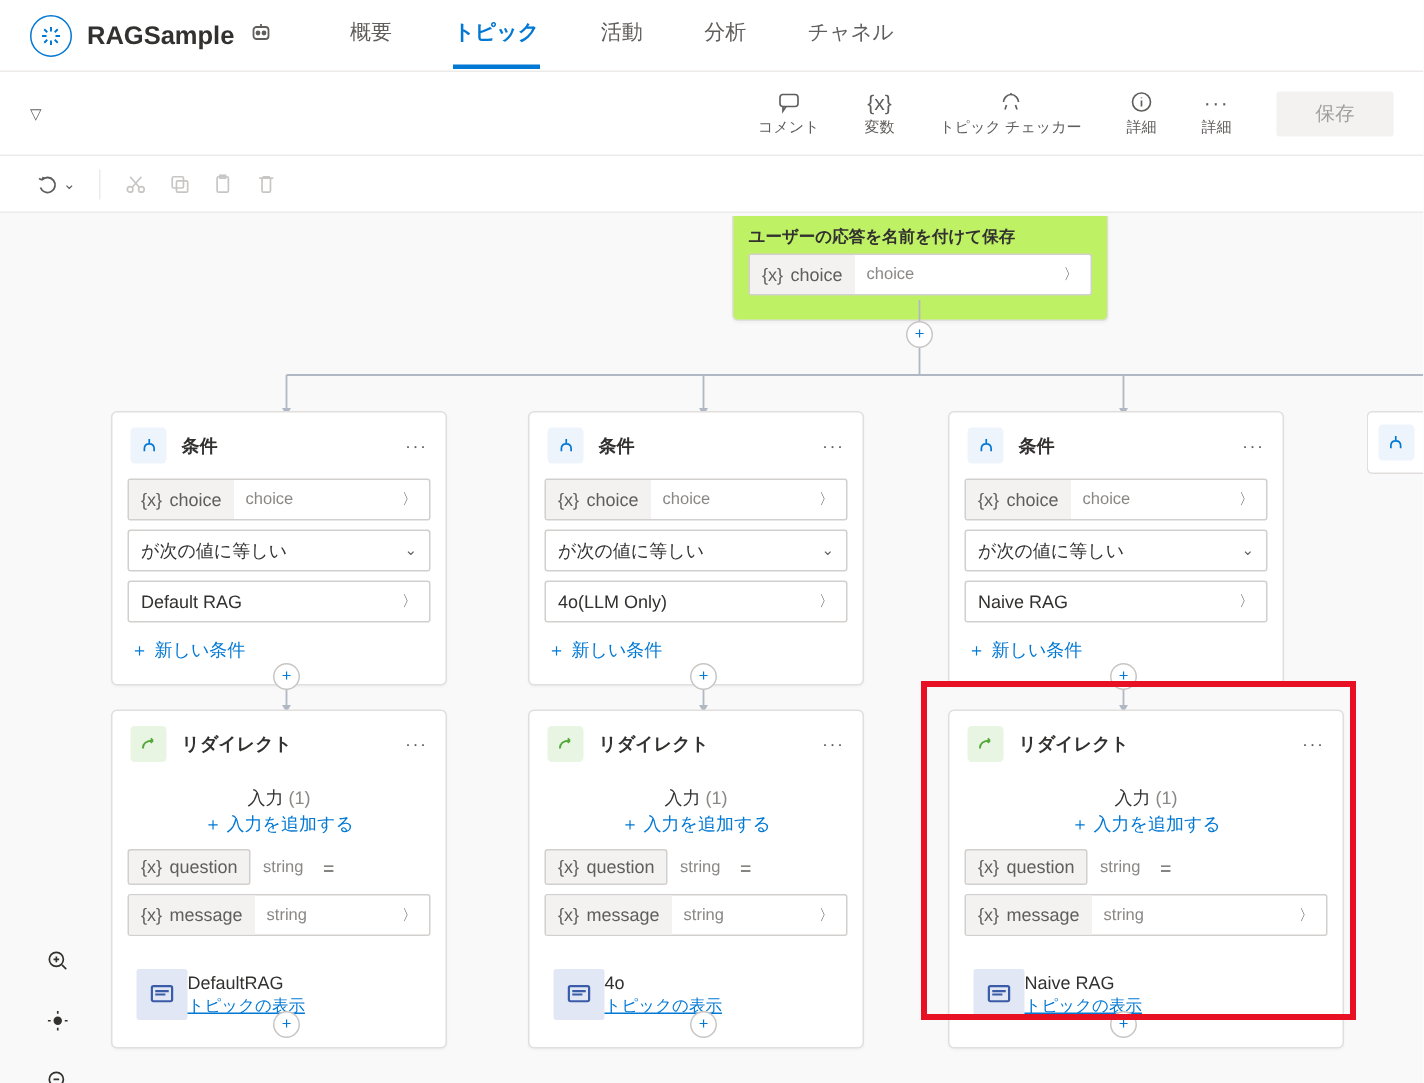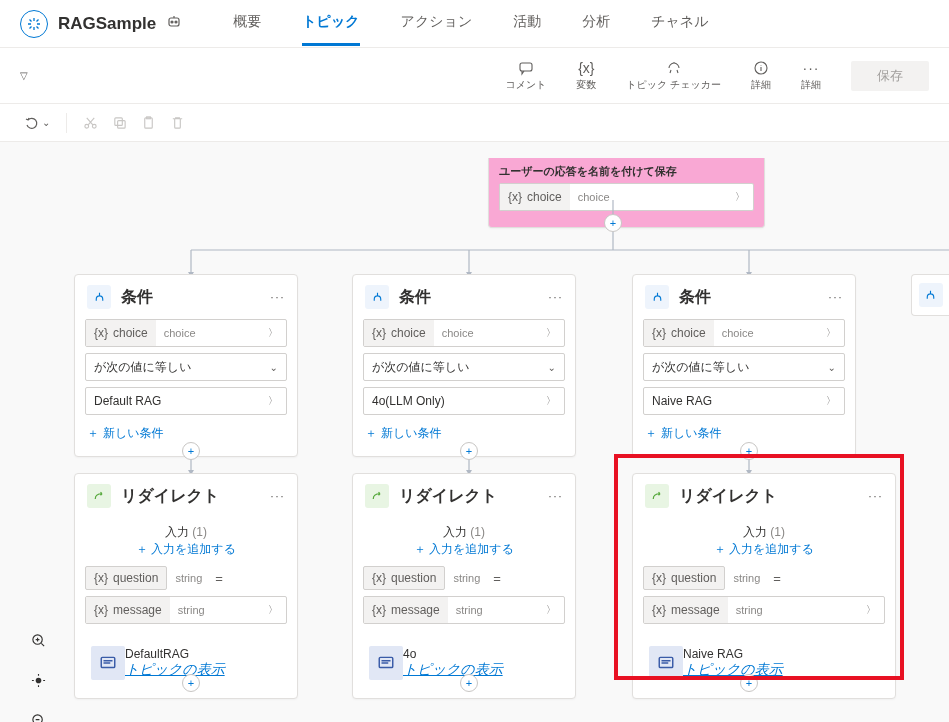--- a/index.html
+++ b/index.html
@@ -36,21 +36,21 @@
 
 .rail { position: absolute; left: 22px; top: 478px; display: flex; flex-direction: column; gap: 0; z-index: 5; }
 .rail-btn { width: 32px; height: 40px; display: flex; align-items: center; justify-content: center; cursor: pointer; color: #323130; }
 
 
 .node { position: absolute; background: #fff; border: 1px solid #e1dfdd; border-radius: 4px; box-shadow: 0 1px 2px rgba(0,0,0,0.04); }
 .node-header { display: flex; align-items: center; padding: 10px 12px; gap: 10px; }
 .node-badge { width: 24px; height: 24px; border-radius: 3px; display: flex; align-items: center; justify-content: center; font-size: 13px; }
 .node-badge.cond { background: #eef4fc; color: #0078d4; }
 .node-badge.redir { background: #e8f5e3; color: #54a83a; }
-.node-title { font-size: 16px; font-weight: 600; flex: 1; }
+.node-title { font-size: 12px; font-weight: 600; flex: 1; }
 .node-more { color: #605e5c; cursor: pointer; letter-spacing: 1px; font-size: 12px; }
 .node-body { padding: 0 10px 10px; }
 
 .pill-row { display: flex; align-items: center; border: 1px solid #d2d0ce; border-radius: 2px; height: 28px; margin-bottom: 6px; cursor: pointer; background:#fff; }
 .pill-row .seg { padding: 0 8px; display: flex; align-items: center; height: 100%; gap: 5px; }
 .pill-row .var { background: #f3f2f1; font-size: 12px; color: #605e5c; }
 .pill-row .type { font-size: 11px; color: #8a8886; }
 .pill-row .arr { margin-left: auto; padding: 0 8px; color: #605e5c; font-size: 10px; }
 
 .sel-row { display: flex; align-items: center; border: 1px solid #d2d0ce; border-radius: 2px; height: 28px; margin-bottom: 6px; padding: 0 8px; cursor: pointer; font-size: 12px; background:#fff; justify-content: space-between;}
@@ -58,25 +58,25 @@
 
 .add-cond { color: #0078d4; font-size: 12px; cursor: pointer; display:flex; align-items:center; gap:4px; padding: 4px 2px; }
 
 .input-hdr { display: flex; align-items: center; justify-content: space-between; margin: 6px 0 8px; font-size: 12px; flex-direction: column;}
 .add-input { color: #0078d4; cursor: pointer; display:flex; align-items:center; gap:3px;}
 
 .eq { margin: 0 5px; color:#605e5c;}
 
 .topic-box { display: flex; align-items: center; margin-top: 14px; padding: 8px 6px; }
 .topic-icon { width: 34px; height: 34px; background: #e1e7f5; border-radius: 2px; display:flex; align-items:center; justify-content:center; color:#3a5ca8; }
-.topic-text a { font-size: 14px; font-style: italic; }
+.topic-text a { font-size: 11px; }
 a { color: #0078d4; text-decoration: underline; }
 
 
-.save-usr { position: absolute; left: 488px; top: 16px; width: 277px; background:#f9a8d4; border:1px solid #e1dfdd; border-radius: 0 0 4px 4px; border-top:none; box-shadow: 0 1px 2px rgba(0,0,0,0.04); padding: 6px 10px 10px;}
+.save-usr { position: absolute; left: 488px; top: 2px; width: 251px; background:#bef264; border:1px solid #e1dfdd; border-radius: 0 0 4px 4px; border-top:none; box-shadow: 0 1px 2px rgba(0,0,0,0.04); padding: 6px 10px 10px;}
 .save-usr .lbl { font-size: 11px; font-weight:600; margin-bottom:4px;}
 
 
 svg.conn { position: absolute; pointer-events: none; }
 .plus-btn { position:absolute; width:18px; height:18px; border-radius:50%; background:#fff; border:1px solid #c8c6c4; display:flex; align-items:center; justify-content:center; font-size:11px; color:#0078d4; cursor:pointer; z-index:3;}
 
 
 .highlight { position:absolute; border:4px solid #e81123; pointer-events:none; z-index:10;}
 
 
@@ -98,21 +98,20 @@
     <svg width="16" height="16" viewBox="0 0 16 16" fill="none" stroke="currentColor" stroke-width="1.2">
         <rect x="3" y="4" width="10" height="8" rx="2"></rect>
         <circle cx="6" cy="8" r="1" fill="currentColor"></circle>
         <circle cx="10" cy="8" r="1" fill="currentColor"></circle>
         <path d="M8 2v2"></path>
       </svg>
   </div>
   <div class="nav">
     <div class="nav-item">概要</div>
     <div class="nav-item active">トピック</div>
-    <div class="nav-item">アクション</div>
     <div class="nav-item">活動</div>
     <div class="nav-item">分析</div>
     <div class="nav-item">チャネル</div>
   </div>
 </div>
 
 <div class="subheader">
   <div class="chev">▽</div>
   <div class="sub-tools">
     <div class="tool">

